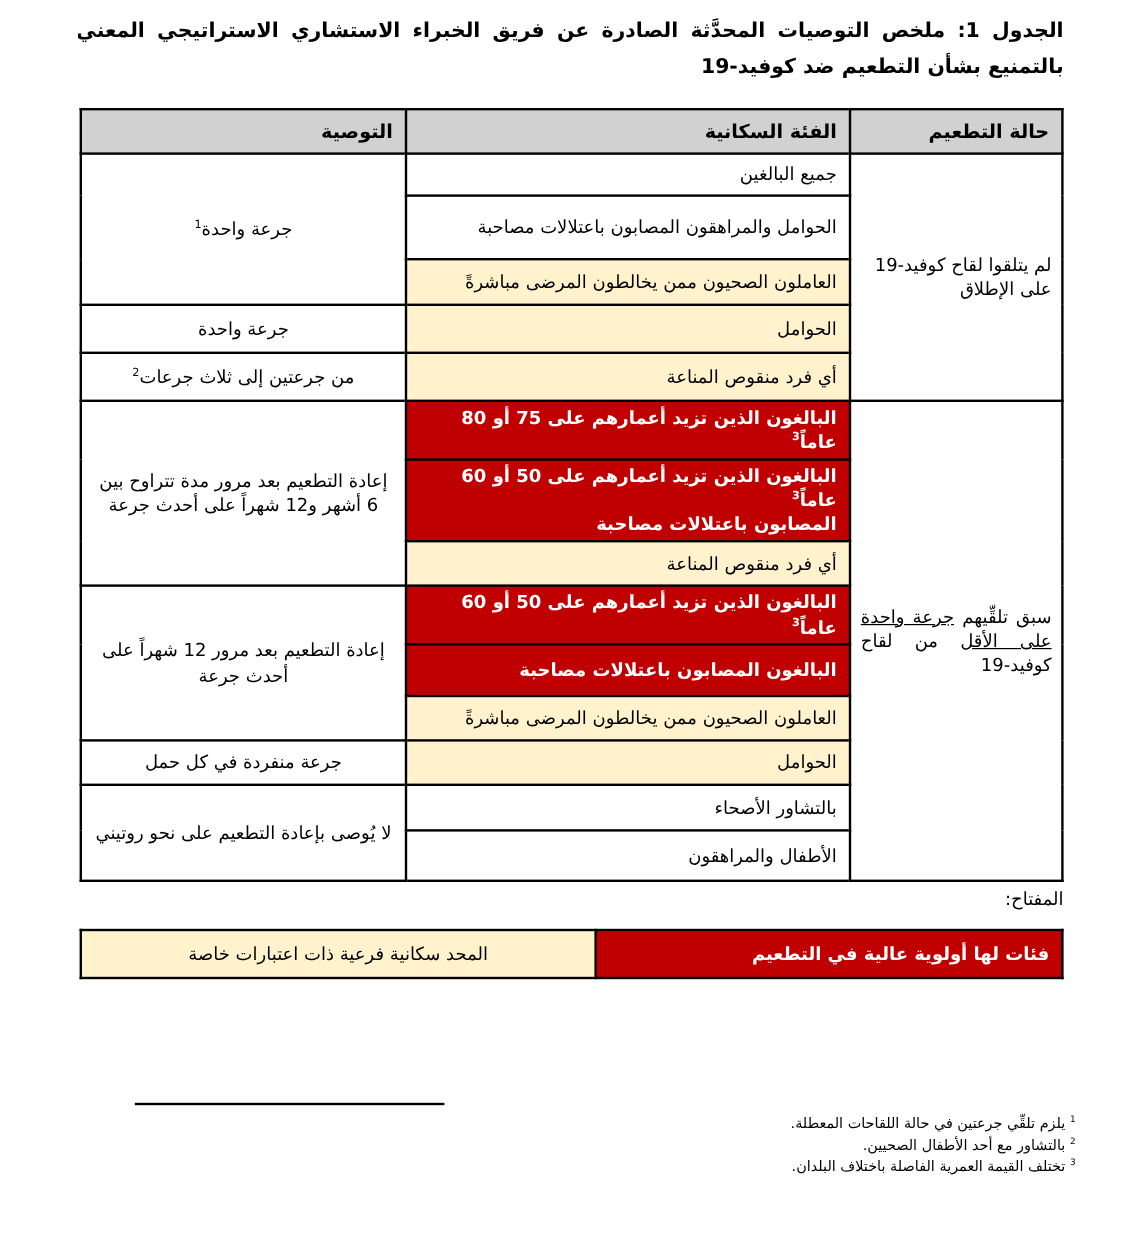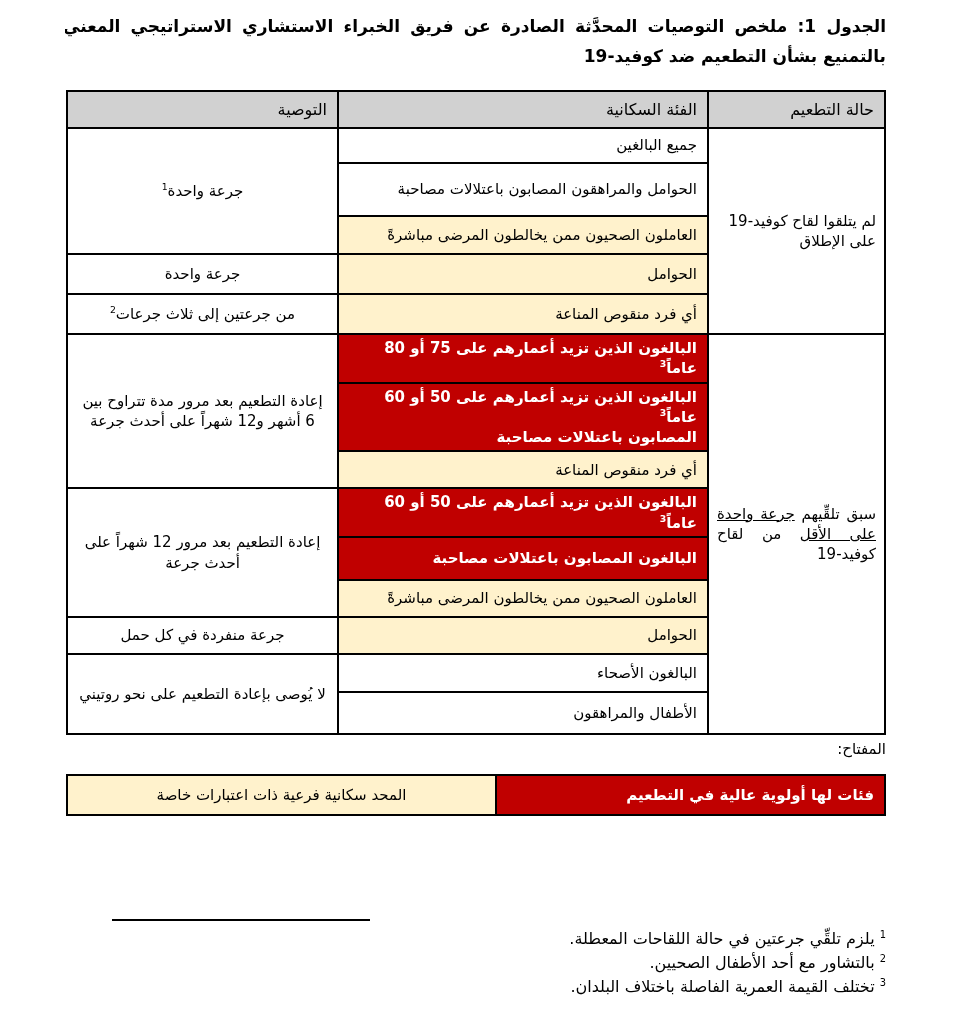--- a/index.html
+++ b/index.html
@@ -36,21 +36,21 @@
     font-size: 15px;
     color: #000;
   }
   table.main th, table.main td {
     border: 2px solid #000;
     vertical-align: middle;
     line-height: 1.35;
   }
   table.main th {
     background: var(--gray, #d1d1d1);
-    font-weight: normal;
+    font-weight: bold;
     font-size: 16px;
     text-align: right;
     padding: 4px 10px;
   }
   td.pop {
     text-align: right;
     padding: 3px 10px;
     background: #ffffff;
   }
   td.pop.yellow { background: var(--yellow, #fff2cc); }
@@ -115,23 +115,23 @@
     position: absolute;
     top: 919px;
     left: 47px;
     width: 258px;
     height: 2px;
     background: #000;
   }
   .footnotes {
     position: absolute;
     top: 927px;
-    right: 67px;
+    right: 57px;
     width: 500px;
-    font-size: 16px;
+    font-size: 12px;
     line-height: 1.5;
     text-align: right;
     color: #000;
   }
 </style>
 </head>
 <body>
 
 <div class="page">
 
@@ -189,21 +189,21 @@
         <td class="pop red">البالغون المصابون باعتلالات مصاحبة</td>
       </tr>
       <tr style="height:37px">
         <td class="pop yellow">العاملون الصحيون ممن يخالطون المرضى مباشرةً</td>
       </tr>
       <tr style="height:37px">
         <td class="pop yellow">الحوامل</td>
         <td class="rec"><span>جرعة منفردة في كل حمل</span></td>
       </tr>
       <tr style="height:38px">
-        <td class="pop">البالغون الأصحاء</td>
+        <td class="pop">بالتشاور الأصحاء</td>
         <td class="rec" rowspan="2"><span>لا يُوصى بإعادة التطعيم على نحو روتيني</span></td>
       </tr>
       <tr style="height:42px">
         <td class="pop">الأطفال والمراهقون</td>
       </tr>
     </tbody>
   </table>
 
   <div class="key-label">المفتاح:</div>
 

